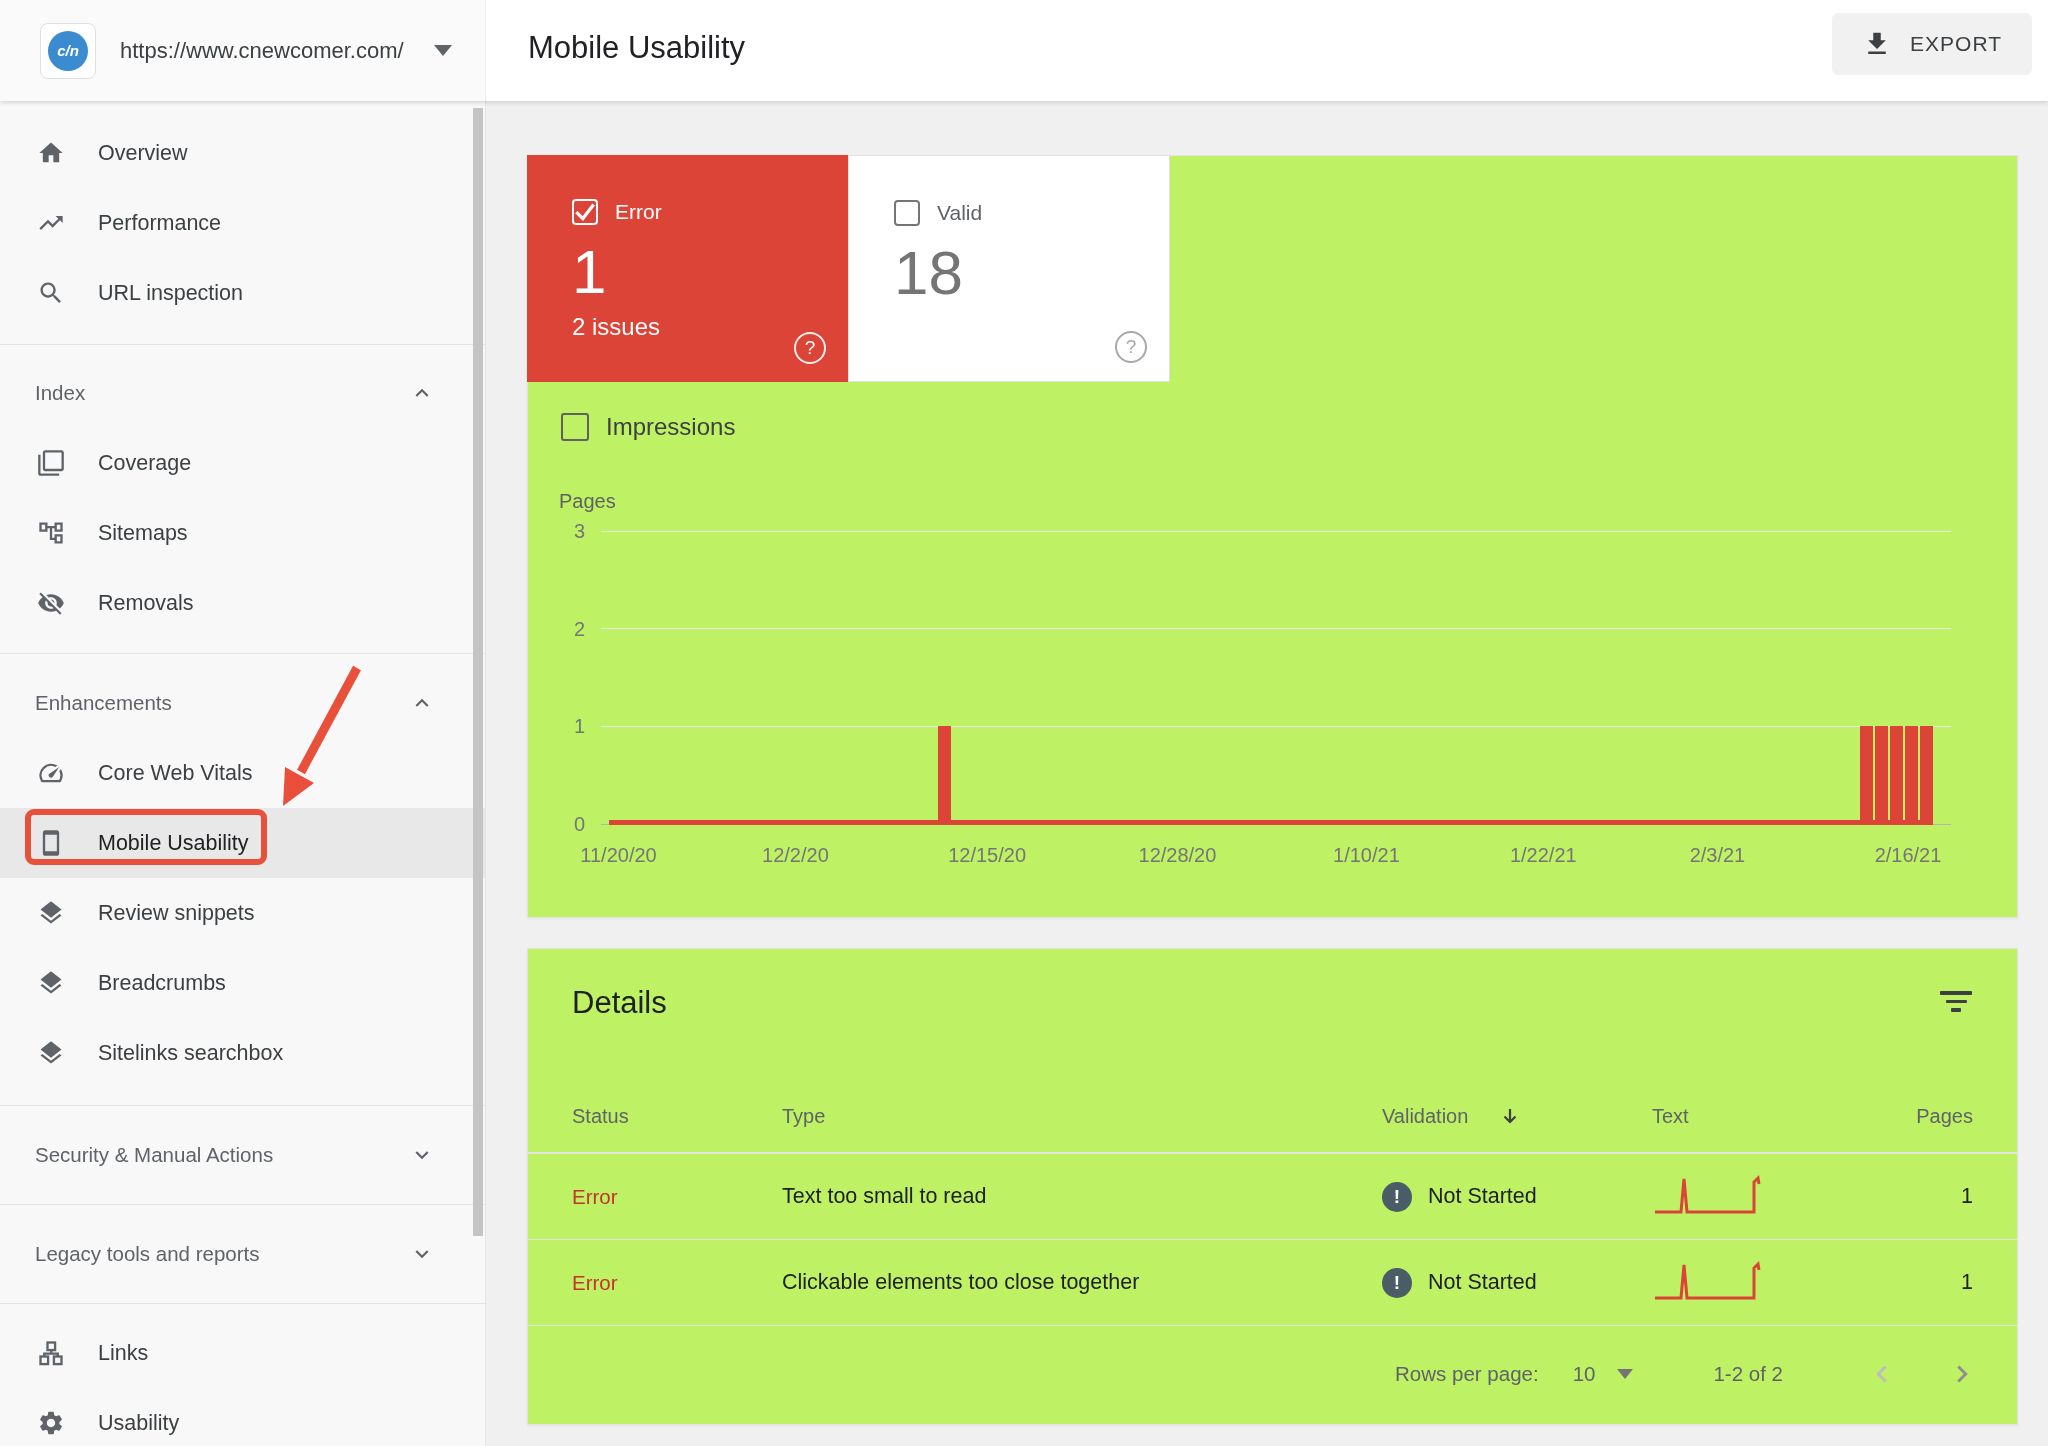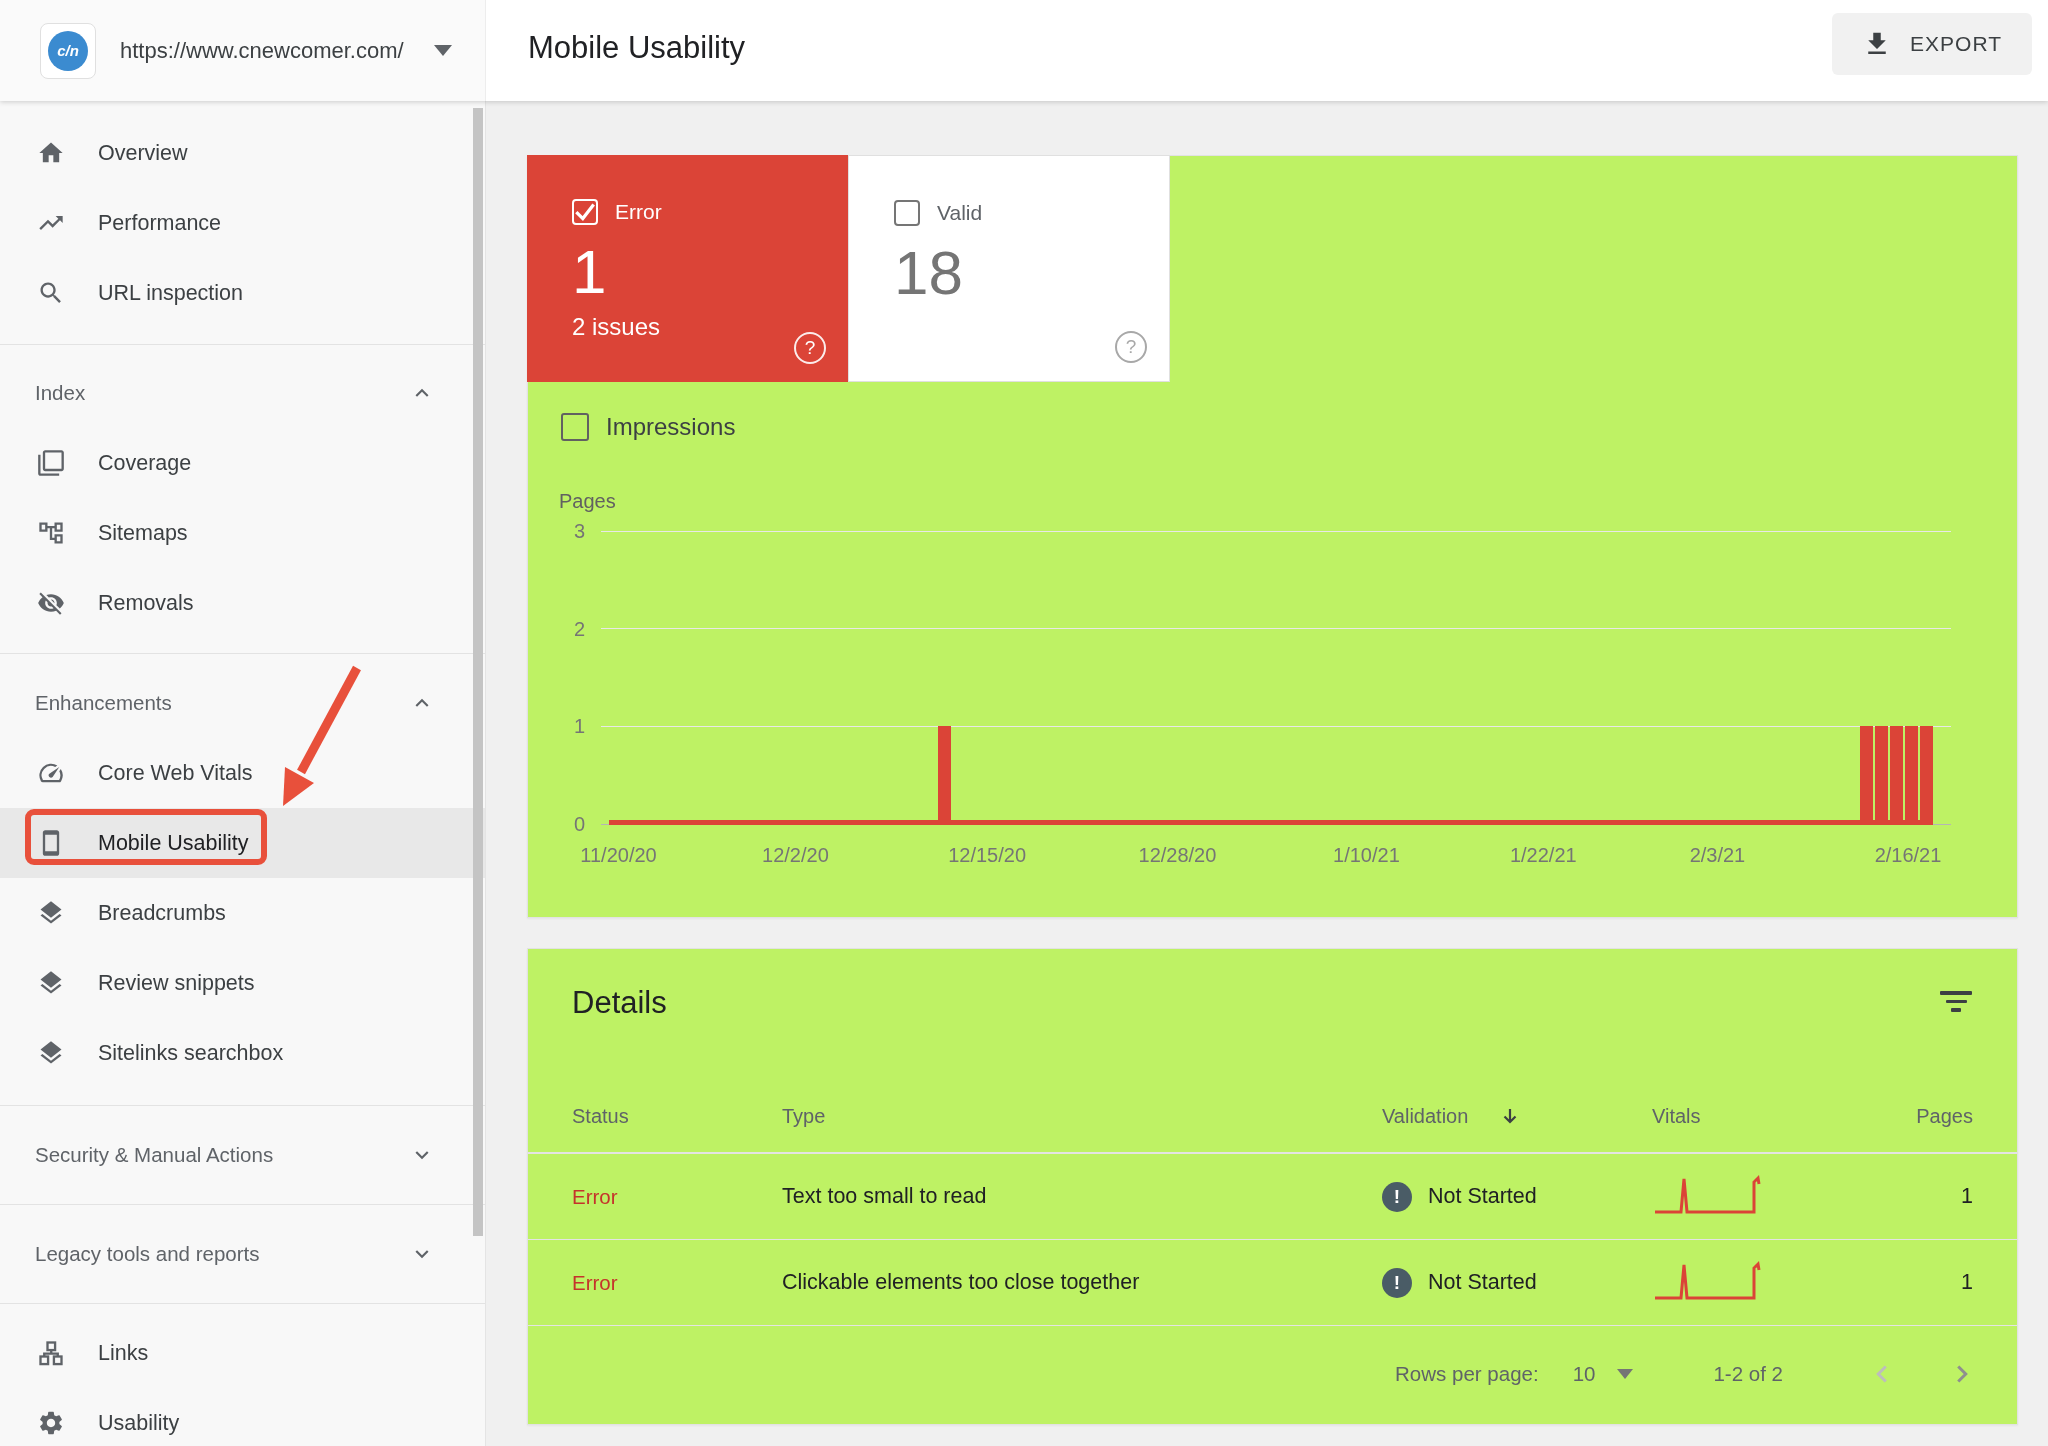--- a/index.html
+++ b/index.html
@@ -206,27 +206,27 @@
         <span class="nicon"><svg viewBox="0 0 24 24">
               <path d="M17 1.01L7 1c-1.1 0-2 .9-2 2v18c0 1.1.9 2 2 2h10c1.1 0 2-.9 2-2V3c0-1.1-.9-1.99-2-1.99zM17 19H7V5h10v14z"></path>
             </svg></span>
         <span class="nlabel">Mobile Usability</span>
         <span class="sel-box"></span>
       </div>
       <div class="nav-item">
         <span class="nicon"><svg viewBox="0 0 24 24">
               <path d="M11.99 18.54l-7.37-5.73L3 14.07l9 7 9-7-1.63-1.26-7.38 5.73zM12 16l7.36-5.73L21 9l-9-7-9 7 1.63 1.27L12 16z"></path>
             </svg></span>
+        <span class="nlabel">Review snippets</span>
+      </div>
+      <div class="nav-item">
+        <span class="nicon"><svg viewBox="0 0 24 24">
+              <path d="M11.99 18.54l-7.37-5.73L3 14.07l9 7 9-7-1.63-1.26-7.38 5.73zM12 16l7.36-5.73L21 9l-9-7-9 7 1.63 1.27L12 16z"></path>
+            </svg></span>
         <span class="nlabel">Breadcrumbs</span>
-      </div>
-      <div class="nav-item">
-        <span class="nicon"><svg viewBox="0 0 24 24">
-              <path d="M11.99 18.54l-7.37-5.73L3 14.07l9 7 9-7-1.63-1.26-7.38 5.73zM12 16l7.36-5.73L21 9l-9-7-9 7 1.63 1.27L12 16z"></path>
-            </svg></span>
-        <span class="nlabel">Review snippets</span>
       </div>
       <div class="nav-item">
         <span class="nicon"><svg viewBox="0 0 24 24">
               <path d="M11.99 18.54l-7.37-5.73L3 14.07l9 7 9-7-1.63-1.26-7.38 5.73zM12 16l7.36-5.73L21 9l-9-7-9 7 1.63 1.27L12 16z"></path>
             </svg></span>
         <span class="nlabel">Sitelinks searchbox</span>
       </div>
 
       <div class="divider mt17"></div>
 
@@ -348,21 +348,21 @@
 
     <div class="trow thead">
       <div>Status</div>
       <div>Type</div>
       <div class="c-val">
         <span>Validation</span>
         <svg class="sort-arrow" viewBox="0 0 24 24">
             <path d="M12 4v13M6.5 11.5L12 17l5.5-5.5" fill="none" stroke="#3c4043" stroke-width="2.2"></path>
           </svg>
       </div>
-      <div>Vitals</div>
+      <div>Text</div>
       <div class="c-pages">Pages</div>
     </div>
 
     <div class="trow">
       <div class="cell-status">Error</div>
       <div class="cell-type">Text too small to read</div>
       <div class="c-val">
         <span class="excl">!</span>
         <span class="cell-val-txt">Not Started</span>
       </div>

